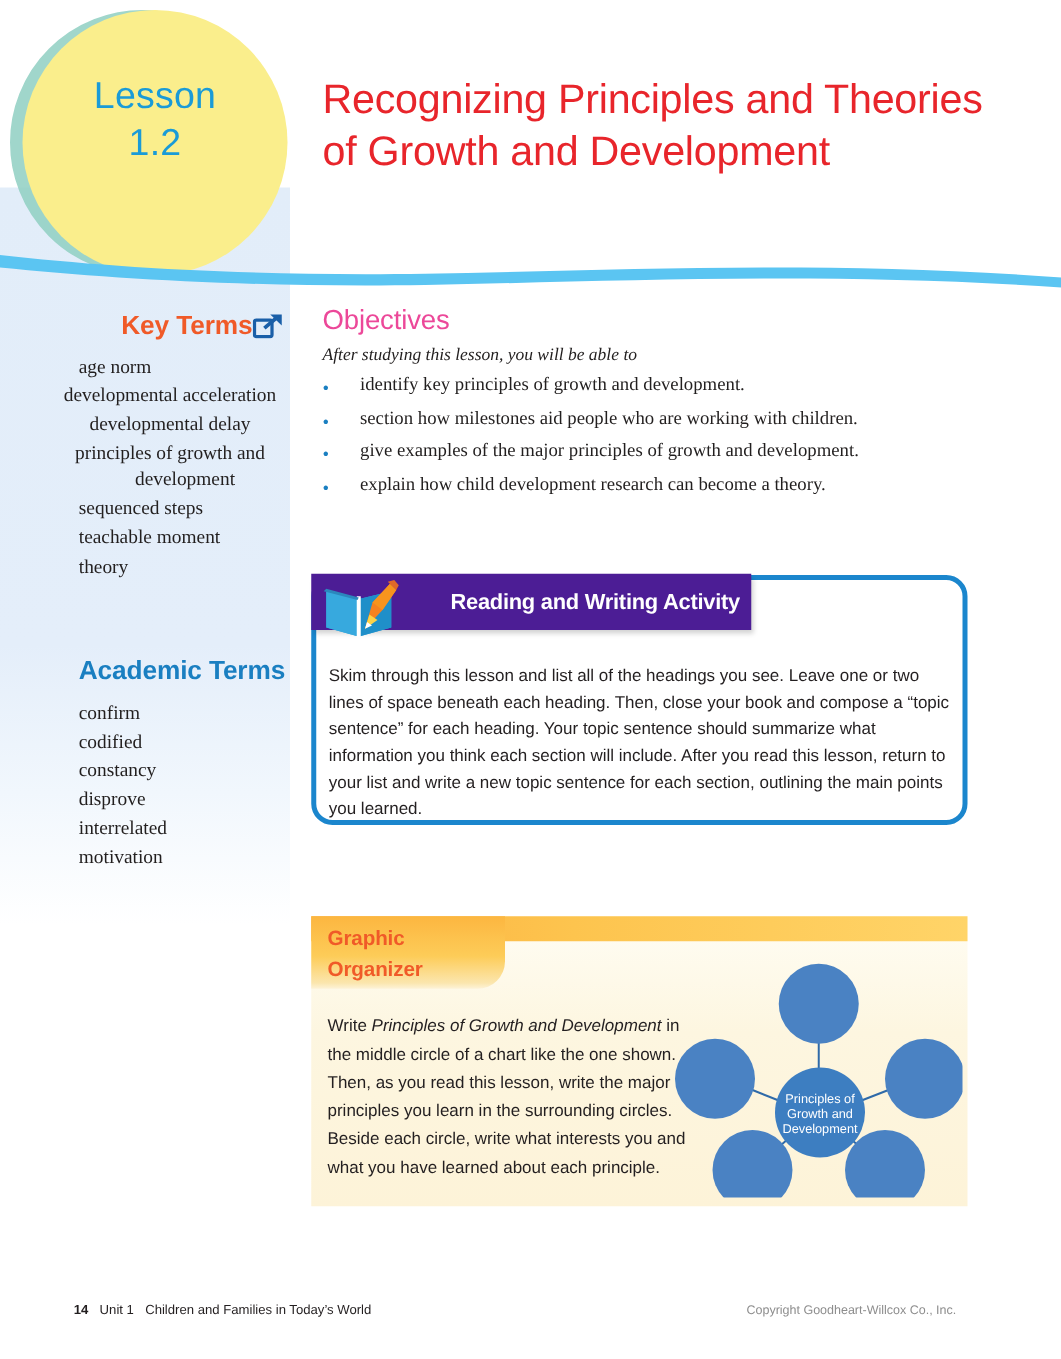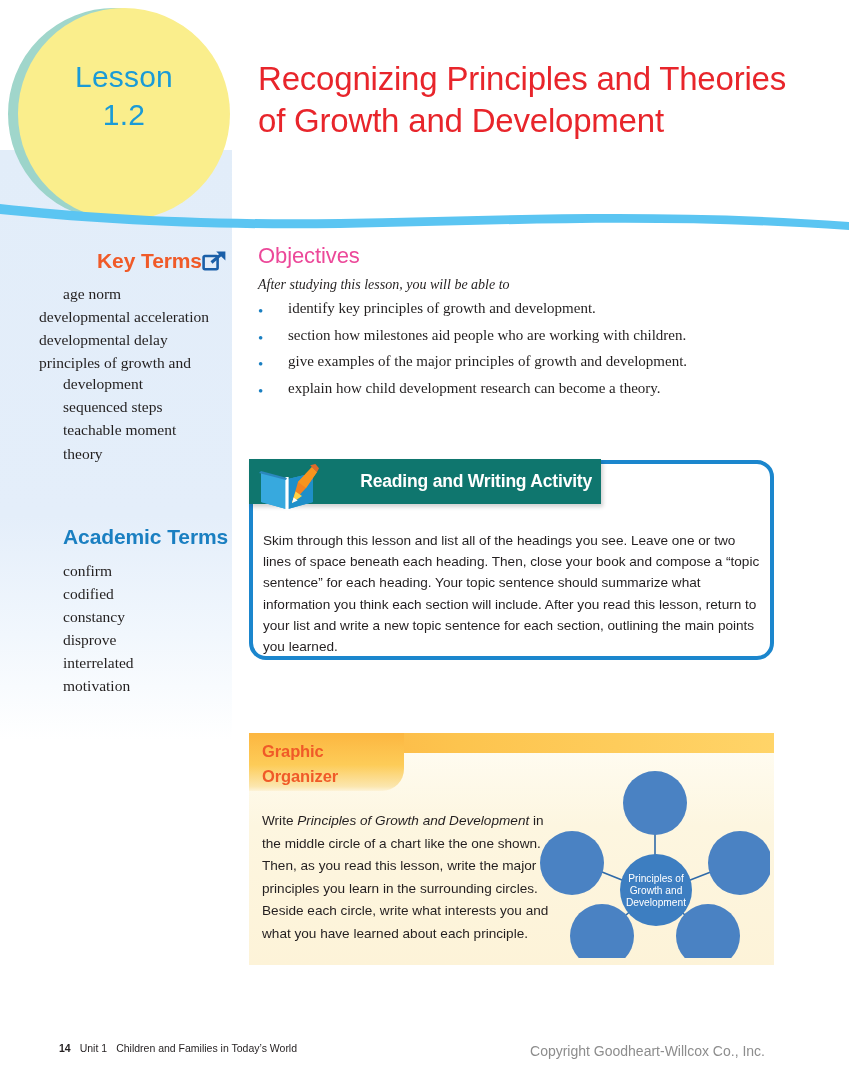--- a/index.html
+++ b/index.html
@@ -111,20 +111,21 @@
   .term-list .term {
     margin-bottom: 2px;
     text-indent: 0;
     padding-left: 14px;
     margin-left: -14px;
   }
   .term-list .term.wrap {
     padding-left: 24px;
     margin-left: -24px;
     text-indent: -24px;
+    text-align: center;
   }
   #key-terms-list { top: 283px; }
 
   .at-heading {
     position: absolute;
     left: 63px;
     top: 525px;
     color: #1a7fc1;
     font-family: "Liberation Sans", sans-serif;
     font-size: 21px;
@@ -187,21 +188,21 @@
     border-radius: 17px;
     background: #ffffff;
     box-sizing: border-box;
   }
   .rw-banner {
     position: absolute;
     left: 249px;
     top: 459px;
     width: 352px;
     height: 45px;
-    background: #0f766e;
+    background: #4c1d95;
     box-shadow: 2px 3px 4px rgba(0,0,0,.18);
   }
   .rw-banner-title {
     position: absolute;
     left: 0;
     top: 0;
     width: 352px;
     height: 45px;
     display: flex;
     align-items: center;
@@ -305,21 +306,21 @@
     display: flex;
     gap: 9px;
     align-items: baseline;
   }
   .footer-left .pg { font-weight: 700; }
   .footer-right {
     position: absolute;
     right: 84px;
     top: 1px;
     font-family: "Liberation Sans", sans-serif;
-    font-size: 14px;
+    font-size: 10px;
     color: #8d8d8d;
   }
 </style>
 </head>
 <body>
 
 <div id="page">
 
   <div class="sidebar-bg"></div>
 

